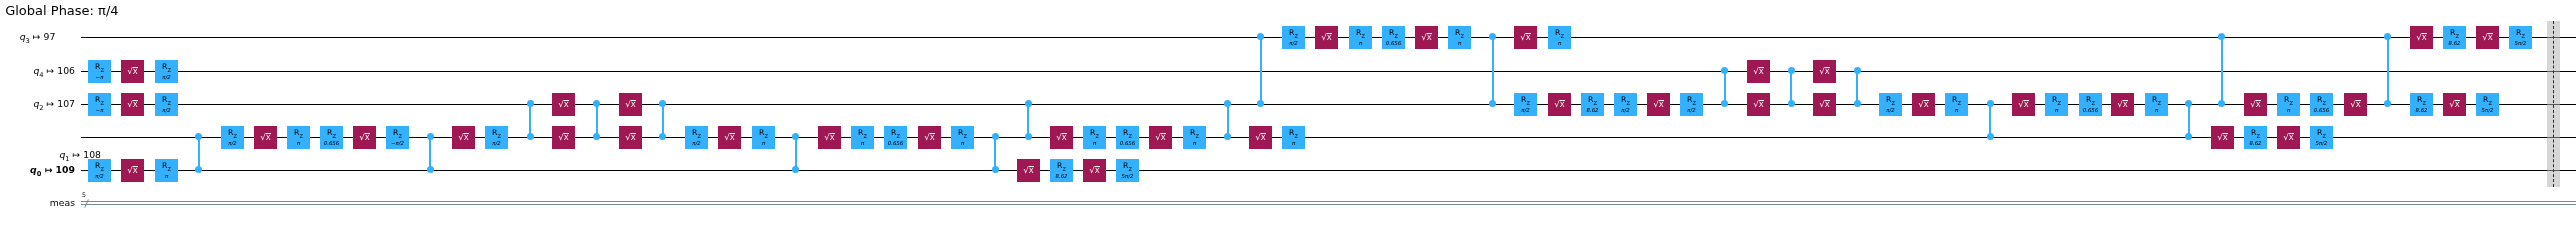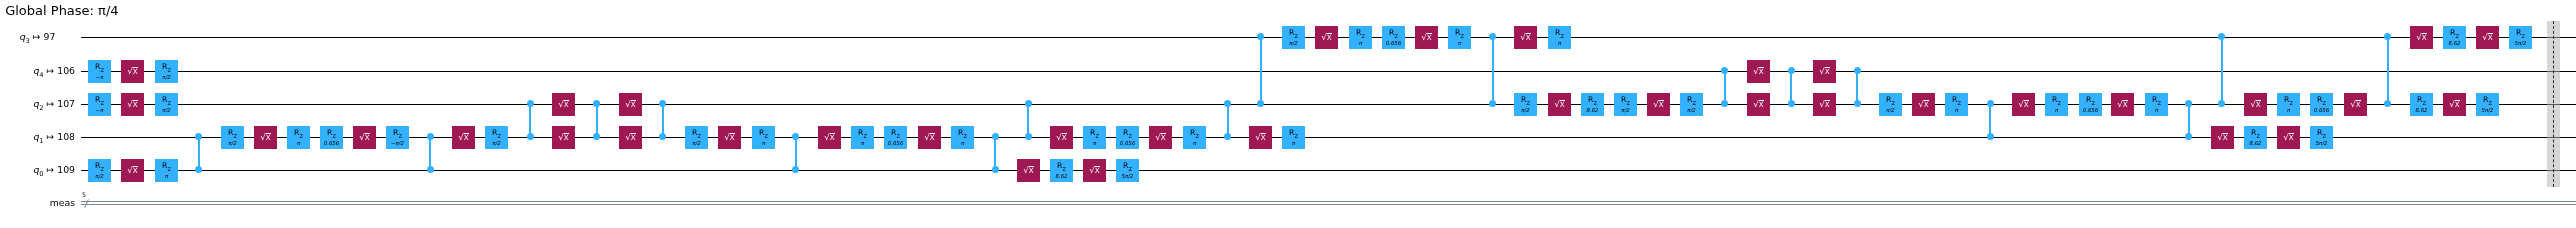--- a/index.html
+++ b/index.html
@@ -48,23 +48,23 @@
 
 <div id="circuit">
   <div class="global-phase">Global Phase: π/4</div>
 <div class="qwire" style="left: 81px; top: 37px; width: 2664px;"></div>
     <div class="qlabel" style="top: 30px; text-align: center;"><i>q</i><sub>3</sub>&nbsp;↦&nbsp;97</div>
     <div class="qwire" style="left: 81px; top: 71px; width: 2664px;"></div>
     <div class="qlabel" style="top: 64px;"><i>q</i><sub>4</sub>&nbsp;↦&nbsp;106</div>
     <div class="qwire" style="left: 81px; top: 104px; width: 2664px;"></div>
     <div class="qlabel" style="top: 97px;"><i>q</i><sub>2</sub>&nbsp;↦&nbsp;107</div>
     <div class="qwire" style="left: 81px; top: 137px; width: 2664px;"></div>
-    <div class="qlabel" style="top: 130px;"><i>q</i><sub>1</sub>&nbsp;↦&nbsp;108</div>
+    <div class="qlabel" style="top: 148px; padding-left: 26px;"><i>q</i><sub>1</sub>&nbsp;↦&nbsp;108</div>
     <div class="qwire" style="left: 81px; top: 170px; width: 2664px;"></div>
-    <div class="qlabel" style="top: 163px;"><i>q</i><sub>0</sub>&nbsp;↦&nbsp;109</div>
+    <div class="qlabel" style="top: 163px; font-weight: bold;"><i>q</i><sub>0</sub>&nbsp;↦&nbsp;109</div>
     <div class="clwire" style="left: 81px; top: 201px; width: 2664px;"></div>
     <div class="clwire" style="left: 81px; top: 204px; width: 2664px;"></div>
     <div class="qlabel" style="top: 196px;">meas</div>
     <div class="creg-slash" style="left: 86px; top: 199px;"></div>
     <div class="creg-size" style="left: 82px; top: 191px;">5</div>
     <div class="czline" style="left: 198px; top: 137px; height: 33px;"></div>
     <div class="czdot" style="left: 195px; top: 133px;"></div>
     <div class="czdot" style="left: 195px; top: 166px;"></div>
     <div class="czline" style="left: 429px; top: 137px; height: 33px;"></div>
     <div class="czdot" style="left: 427px; top: 133px;"></div>

